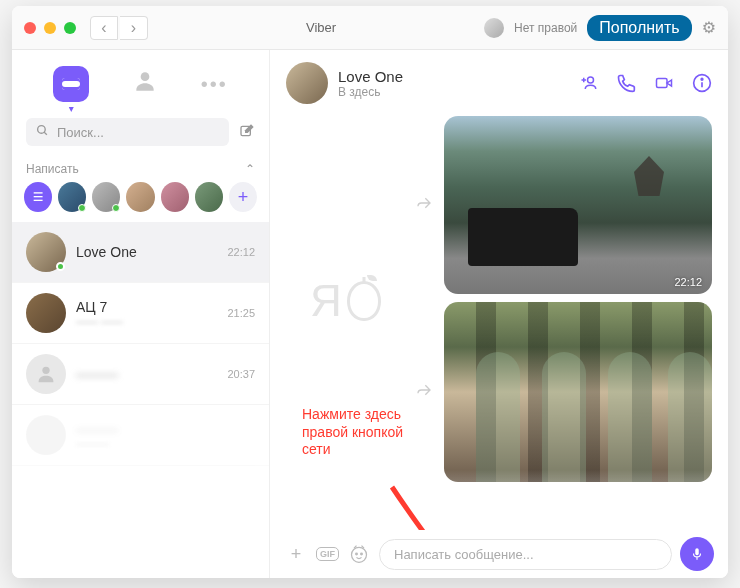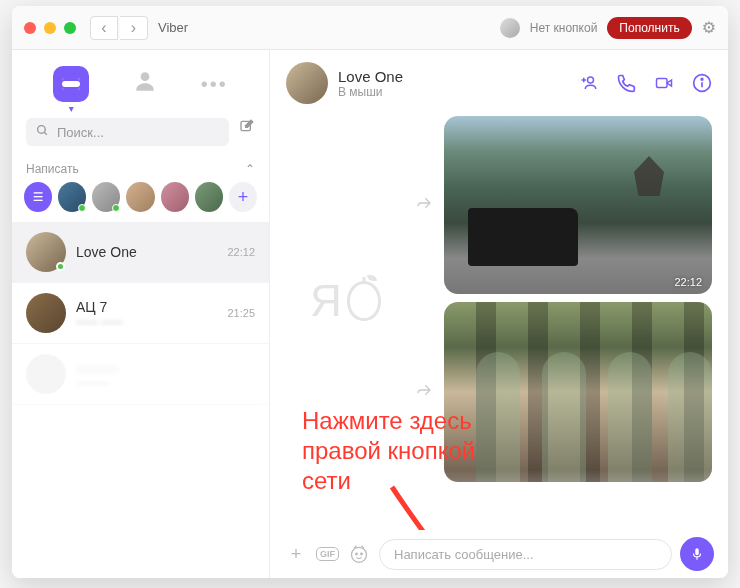--- a/index.html
+++ b/index.html
@@ -8,35 +8,35 @@
 .titlebar { height: 44px; display: flex; align-items: center; padding: 0 12px; border-bottom: 1px solid #e8e8e8; background: #fafafa; }
 .traffic { display: flex; gap: 8px; margin-right: 14px; }
 .dot { width: 12px; height: 12px; border-radius: 50%; }
 .red { background: #ff5f57; }
 .yellow { background: #febc2e; }
 .green { background: #28c840; }
 .nav-arrows { display:flex; gap:2px; margin-right: 10px;}
 .nav-btn { width:28px; height:24px; border:1px solid #ddd; background:#fff; border-radius:4px; color:#999; display:flex; align-items:center; justify-content:center; font-size:16px;}
 .nav-btn:first-child{border-radius:4px 0 0 4px;}
 .nav-btn:last-child{border-radius:0 4px 4px 0; border-left:none;}
-.title { flex:1; text-align:left; color:#666; font-size:13px; }
+.title { flex:1; text-align:center; color:#666; font-size:13px; }
 .title-r { display:flex; align-items:center; gap:10px; }
 .balance { color:#888; font-size:12px; }
 .mini-av { width:20px; height:20px; border-radius:50%; background:linear-gradient(135deg,#ddd,#aaa); }
-.topup { background:#b91c1c; color:#fff; border:none; padding:4px 12px; border-radius:12px; font-size:12px; }
+.topup { background:#0369a1; color:#fff; border:none; padding:4px 12px; border-radius:12px; font-size:16px; }
 .gear { color:#999; font-size:16px; }
 .content { flex:1; display:flex; overflow:hidden; }
 .sidebar { width:258px; border-right:1px solid #eee; display:flex; flex-direction:column; background:#fff; }
 .side-top { display:flex; align-items:center; justify-content:space-around; padding:16px 20px 10px; }
 .chat-bubble-ic { width:36px; height:36px; background:#7b5cfa; border-radius:10px; display:flex; align-items:center; justify-content:center; position:relative; }
 .chat-bubble-ic:after{content:""; width:18px; height:12px; background:#fff; border-radius:3px; box-shadow: inset 0 3px 0 #7b5cfa, inset 0 -3px 0 #7b5cfa;}
 .chev-dn{position:absolute; bottom:-12px; left:50%; transform:translateX(-50%); color:#7b5cfa; font-size:10px;}
 .person-ic { color:#c8c8c8; font-size:28px; }
 .more-ic { color:#c8c8c8; font-size:20px; letter-spacing:2px; }
-.search-row { display:flex; padding:6px 14px; gap:10px; }
+.search-row { display:flex; align-items:center; padding:6px 14px; gap:10px; }
 .search { flex:1; background:#f2f2f4; border-radius:6px; padding:6px 10px; display:flex; align-items:center; gap:8px; color:#999; font-size:13px; }
 .compose { color:#999; font-size:14px; }
 .fav-head { display:flex; justify-content:space-between; align-items:center; padding:10px 14px 6px; color:#999; font-size:12px; }
 .fav-row { display:flex; gap:6px; padding:0 12px 10px; align-items:center; }
 .fav-av { width:30px; height:30px; border-radius:50%; background:linear-gradient(135deg,#bbb,#888); position:relative; }
 .fav-av.purple{background:#7b5cfa; display:flex; align-items:center; justify-content:center; color:#fff; font-size:12px;}
 .fav-av.plus{background:#f0f0f5; color:#7b5cfa; display:flex; align-items:center; justify-content:center; font-size:18px;}
 .fav-av .on{position:absolute; bottom:0; right:0; width:8px; height:8px; background:#4cc24a; border:1.5px solid #fff; border-radius:50%;}
 .chat-list { flex:1; overflow:hidden; }
 .chat-item { display:flex; align-items:center; padding:10px 14px; gap:10px; border-bottom:1px solid #f4f4f4; }
@@ -74,21 +74,21 @@
 .arch{position:absolute; bottom:0; height:130px; width:44px; border-radius:22px 22px 0 0; background:rgba(150,180,150,0.35);}
 .a1{left:32px;} .a2{left:98px;} .a3{left:164px;} .a4{left:224px;}
 .fade-bot{position:absolute; bottom:0; left:0; right:0; height:60px; background:linear-gradient(180deg, transparent, #fff);}
 
 .watermark{position:absolute; left:40px; top:160px; font-size:44px; color:#e4e4e4; font-weight:300; letter-spacing:2px; display:flex; align-items:center; z-index:0;}
 .wm-apple{width:34px; height:40px; border-radius:50% 50% 48% 48%; border:3px solid #e4e4e4; margin:0 3px; position:relative;}
 .wm-apple:before{content:""; position:absolute; top:-7px; left:50%; width:3px; height:7px; background:#e4e4e4; transform:translateX(-50%);}
 .wm-apple:after{content:""; position:absolute; top:-9px; left:60%; width:10px; height:6px; background:#e4e4e4; border-radius:0 6px 0 6px;}
 
 .annotation{position:absolute; left:32px; top:290px; z-index:5;}
-.ann-text{color:#ff3b30; font-size:24px; font-weight:500; line-height:1.25;}
+.ann-text{color:#ff3b30; font-size:14px; font-weight:500; line-height:1.25;}
 .arrow{position:absolute; left:80px; top:76px; z-index:5;}
 
 .compose-bar{height:48px; display:flex; align-items:center; padding:0 14px; gap:8px; border-top:0;}
 .c-ic{color:#bbb; font-size:18px; width:24px; display:flex; justify-content:center;}
 .gif-ic{border:1.5px solid #bbb; border-radius:5px; font-size:9px; padding:1px 3px; color:#bbb; font-weight:600;}
 .input-pill{flex:1; border:1px solid #e4e4e4; border-radius:18px; padding:7px 14px; color:#aaa; font-size:13px;}
 .mic-btn{width:34px; height:34px; border-radius:50%; background:#7b5cfa; display:flex; align-items:center; justify-content:center; color:#fff;}
 </style>
 </head>
 <body>
@@ -100,21 +100,21 @@
       <div class="dot yellow"></div>
       <div class="dot green"></div>
     </div>
     <div class="nav-arrows">
       <div class="nav-btn">‹</div>
       <div class="nav-btn">›</div>
     </div>
     <div class="title">Viber</div>
     <div class="title-r">
       <div class="mini-av"></div>
-      <span class="balance">Нет кнопкой</span>
+      <span class="balance">Нет правой</span>
       <button class="topup">Пополнить</button>
       <span class="gear">⚙</span>
     </div>
   </div>
 
   <div class="content">
     <div class="sidebar">
       <div class="side-top">
         <div class="chat-bubble-ic">
             <span class="chev-dn">▾</span>
@@ -172,36 +172,48 @@
           <div class="chat-time">22:12</div>
         </div>
         <div class="chat-item">
           <div class="chat-av brown"></div>
           <div class="chat-mid">
               <div class="chat-name">АЦ 7</div>
               <div class="chat-sub">—— ——</div>
             </div>
           <div class="chat-time">21:25</div>
         </div>
+        <div class="chat-item">
+          <div class="chat-av gray">
+              <svg width="22" height="22" viewBox="0 0 24 24" fill="#c8c8c8">
+                <circle cx="12" cy="8" r="4"></circle>
+                <path d="M4 20c0-4 4-6 8-6s8 2 8 6v1H4z"></path>
+              </svg>
+            </div>
+          <div class="chat-mid">
+              <div class="chat-name blur">———</div>
+            </div>
+          <div class="chat-time">20:37</div>
+        </div>
         <div class="chat-item" style="opacity:0.4">
           <div class="chat-av gray"></div>
           <div class="chat-mid">
               <div class="chat-name blur">———</div>
               <div class="chat-sub">———</div>
             </div>
         </div>
       </div>
     </div>
 
     <div class="main">
       <div class="chat-head">
         <div class="chat-head-av"></div>
         <div class="chat-head-txt">
           <div class="nm">Love One</div>
-          <div class="st">В мыши</div>
+          <div class="st">В здесь</div>
         </div>
         <div class="chat-head-actions">
           <span class="act-ic">
               <svg width="22" height="18" viewBox="0 0 24 24" fill="none" stroke="#7b5cfa" stroke-width="2">
                 <circle cx="14" cy="8" r="4"></circle>
                 <path d="M7 20c0-3 3-5 7-5s7 2 7 5"></path>
                 <path d="M2 8h6M5 5v6"></path>
               </svg>
             </span>
           <span class="act-ic">

